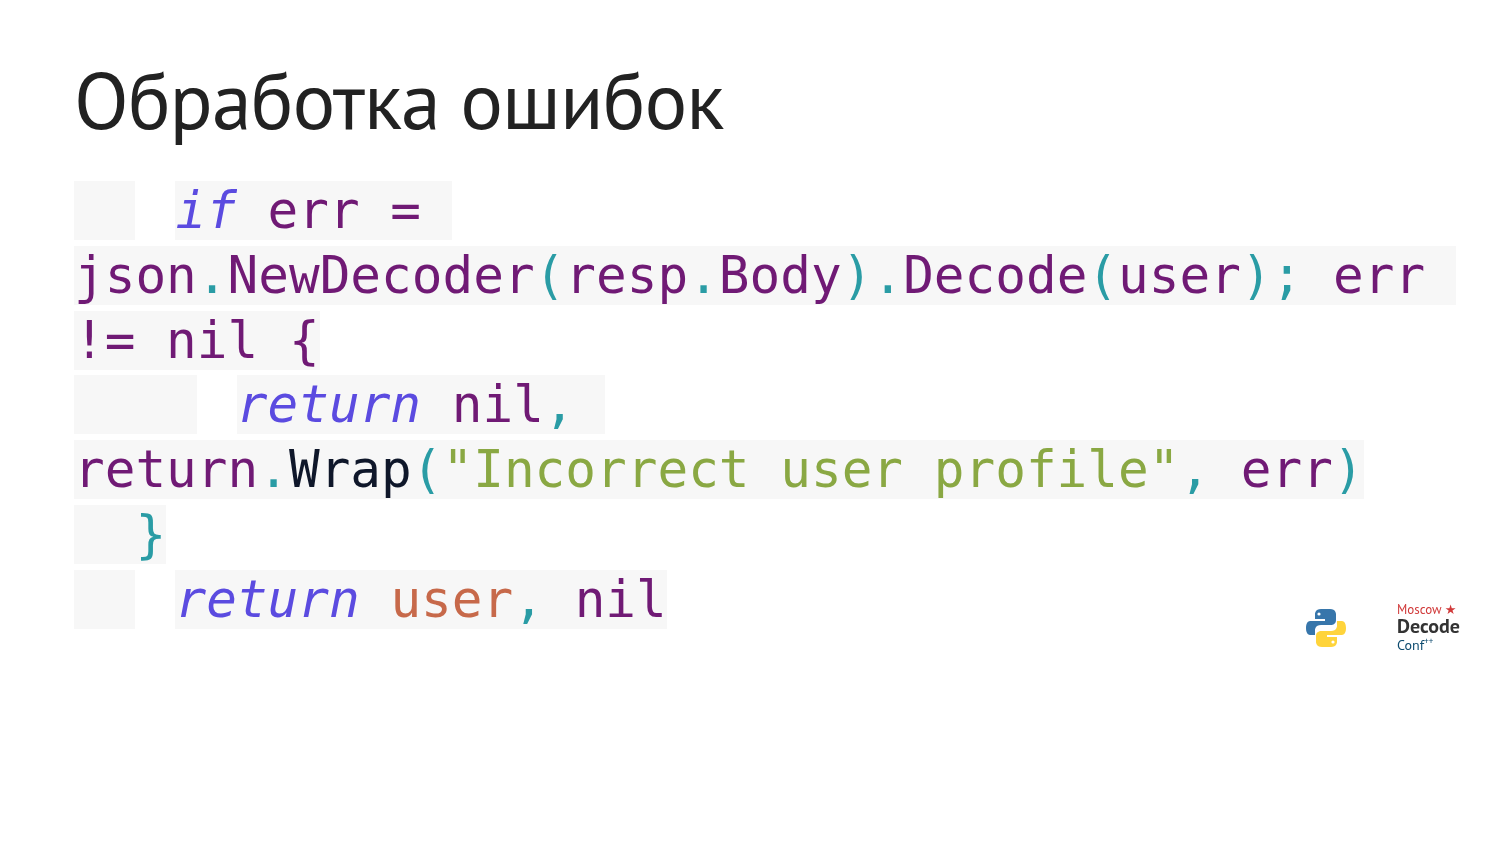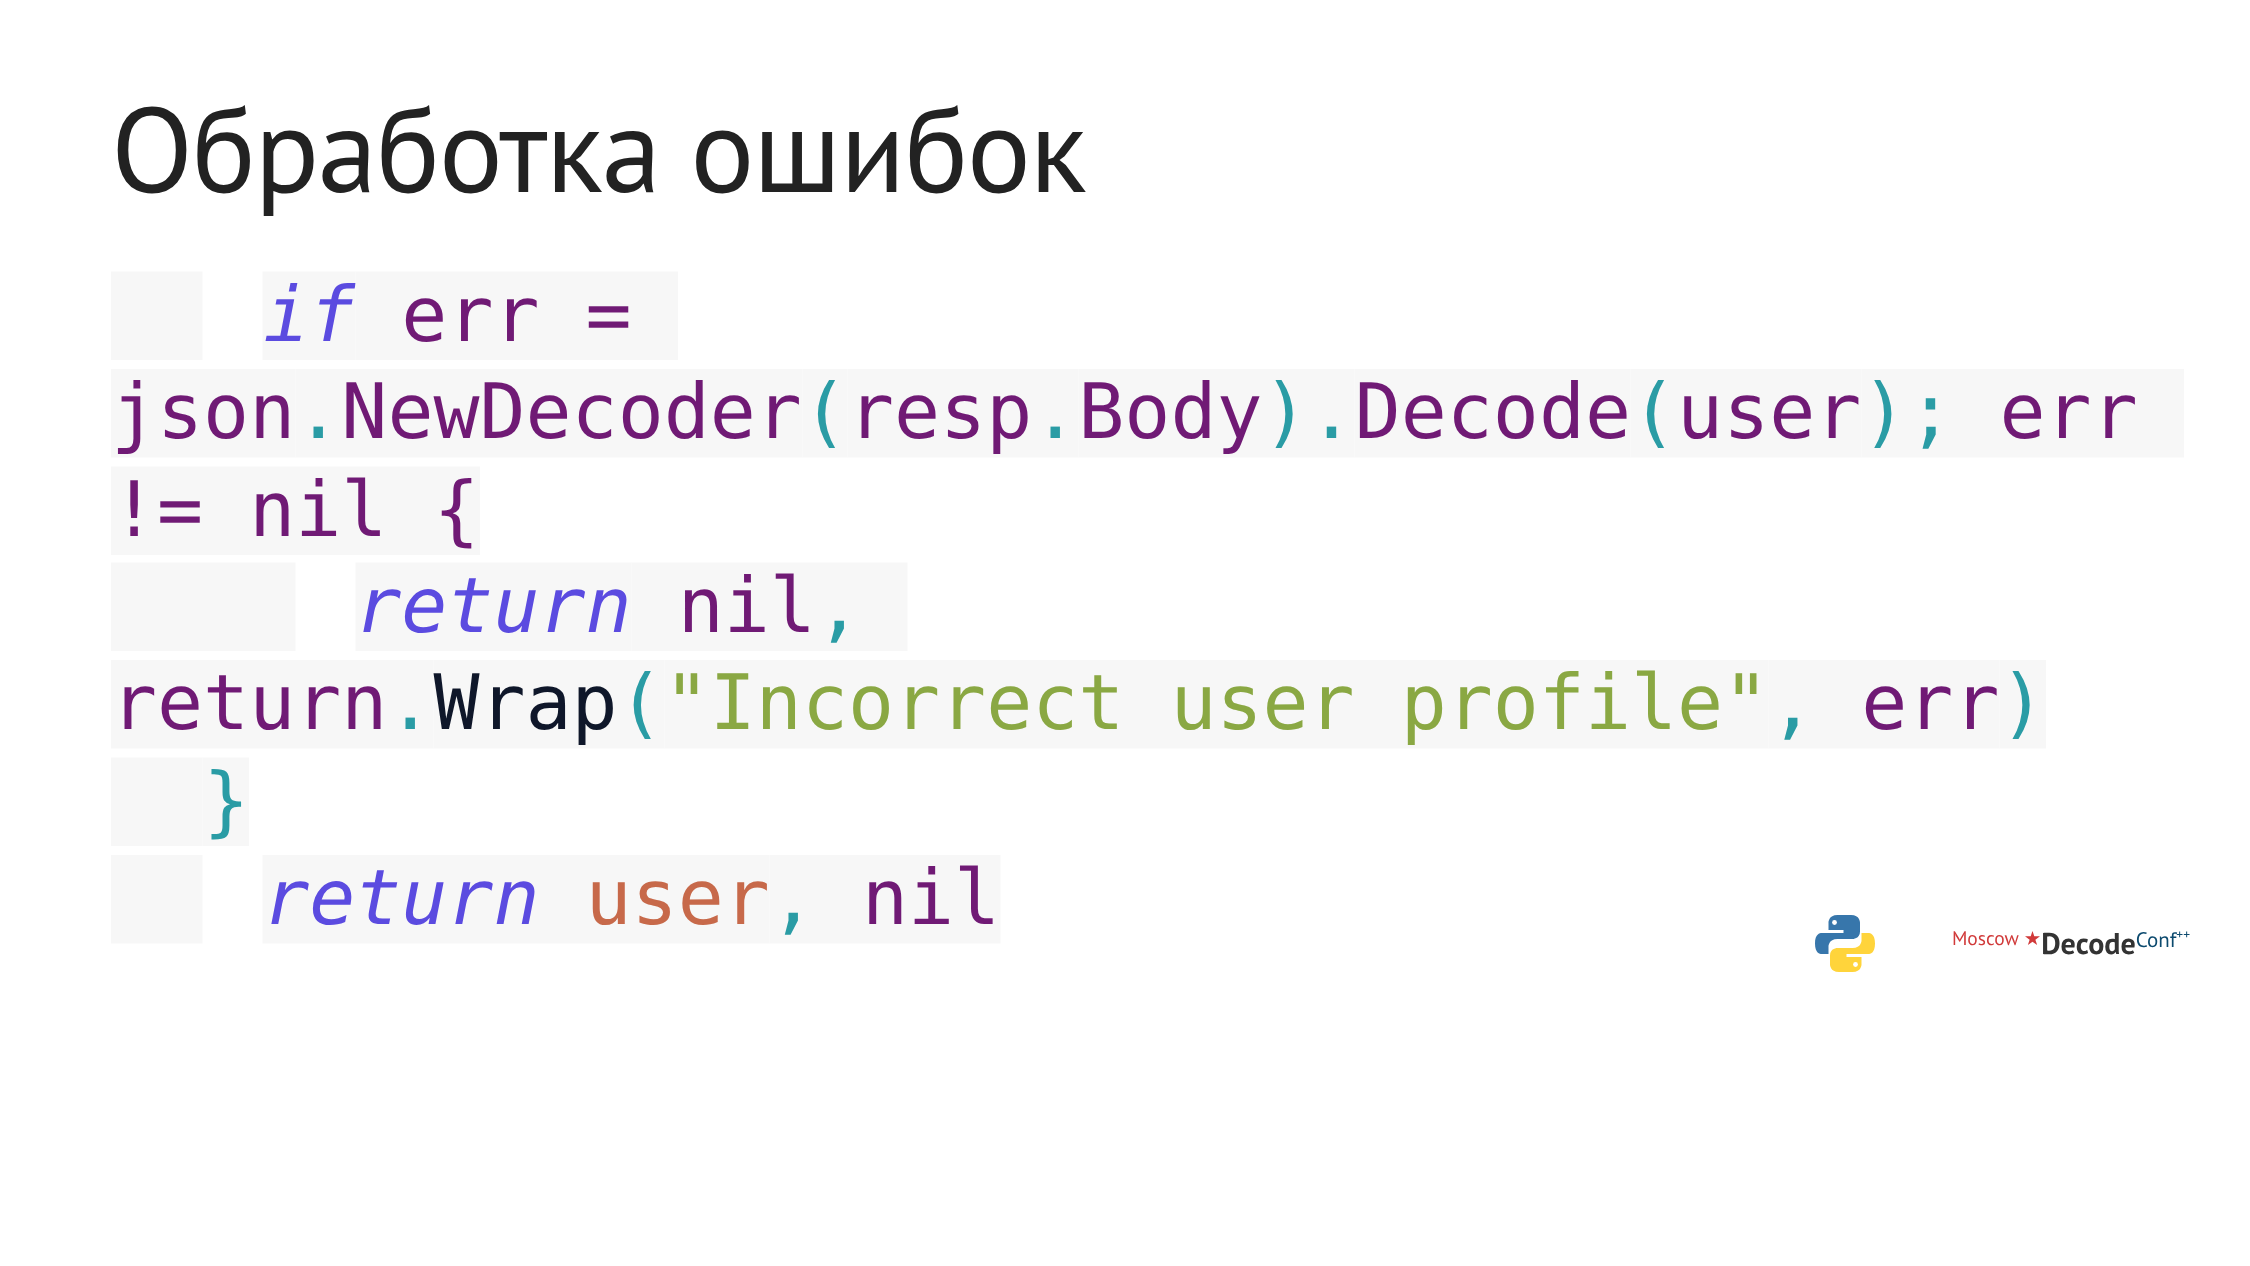--- a/index.html
+++ b/index.html
@@ -34,21 +34,21 @@
   .grey { color: #701a75; }
 
   .logo {
     position: absolute;
     right: 40px;
     bottom: 28px;
     display: flex;
     align-items: center;
     gap: 8px;
   }
-  .logo-text { display: flex; flex-direction: row; line-height: 1; margin-left: 40px; }
+  .logo-text { display: flex; flex-direction: column; line-height: 1; margin-left: 40px; }
   .logo-text .l1 { font-size: 13px; color: #d13a3a; font-weight: 400; }
   .logo-text .l1 .star { color: #d13a3a; }
   .logo-text .l2 { font-size: 20px; font-weight: 700; color: #333; }
   .logo-text .l3 { font-size: 14px; color: #0c4a6e; }
   .logo-text .l3 .plus { font-size: 9px; vertical-align: super; }
 </style>
 </head>
 <body>
 
 <div class="slide">

